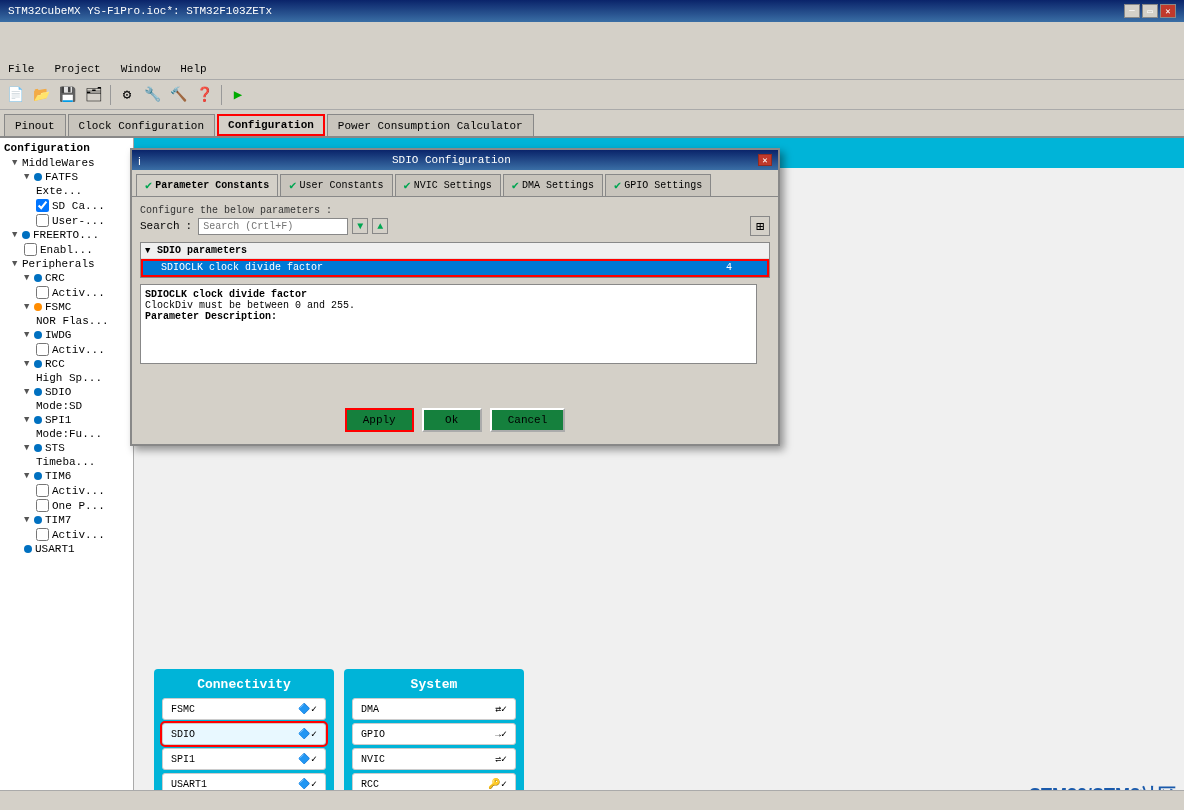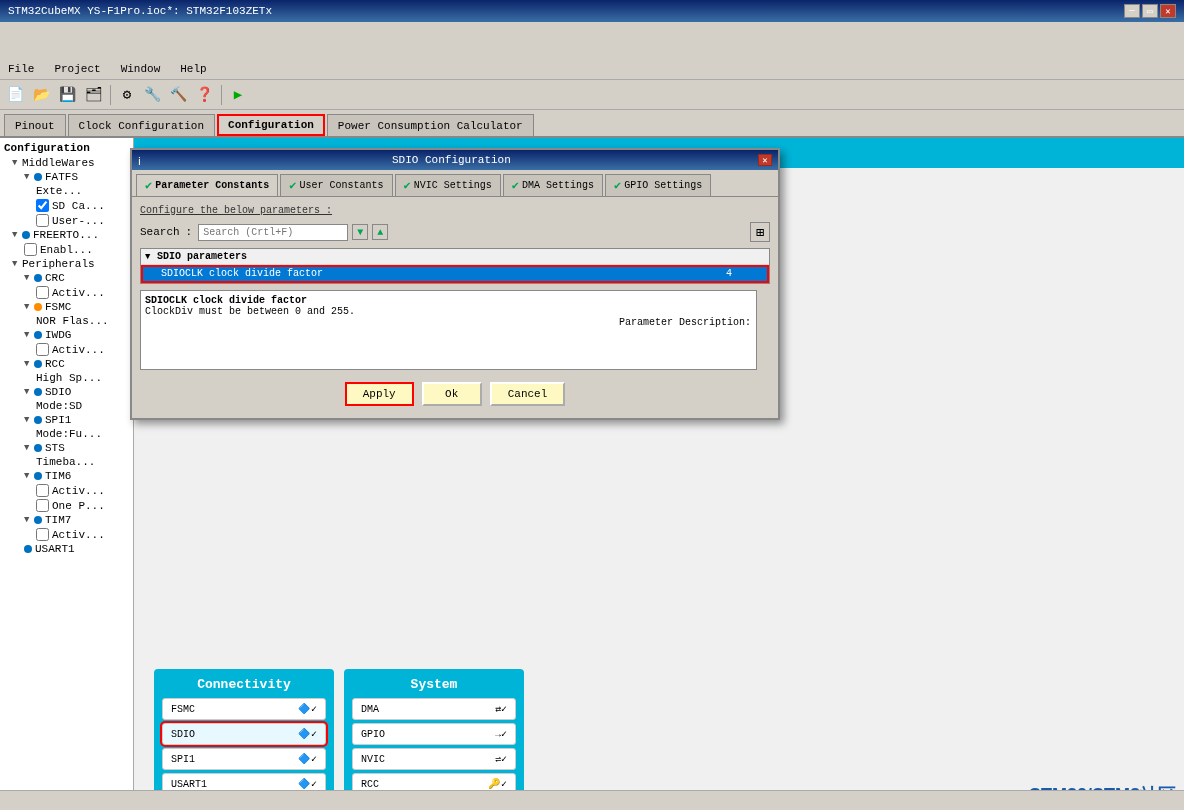--- a/index.html
+++ b/index.html
@@ -271,22 +271,20 @@
       color: #00a651;
       font-size: 12px;
     }
     .dialog-body {
       padding: 8px;
       background: #d4d0c8;
     }
     .dialog-subtitle {
       font-size: 10px;
       color: #333;
-      margin-bottom: 6px;
-      text-decoration: underline;
     }
     .search-row {
       display: flex;
       align-items: center;
       gap: 4px;
       margin-bottom: 6px;
     }
     .search-label {
       font-size: 11px;
     }
@@ -389,26 +387,27 @@
 
     
     .dialog-buttons {
       display: flex;
       justify-content: center;
       gap: 8px;
       padding: 4px 0;
     }
     .dlg-btn {
       padding: 4px 16px;
-      background: #fef9c3;
+      background: #15803d;
       border: 2px outset #fff;
       cursor: pointer;
       font-size: 11px;
       font-family: 'Courier New', monospace;
       min-width: 60px;
+      margin-top: 32px;
     }
     .dlg-btn.apply {
       outline: 2px solid red;
       outline-offset: -2px;
     }
 
     
     .status-bar {
       height: 20px;
       background: #d4d0c8;
@@ -756,21 +755,21 @@
           <div class="param-row selected" style="outline:2px solid red; outline-offset:-2px;">
             <span class="param-name">SDIOCLK clock divide factor</span>
             <span class="param-value">4</span>
           </div>
         </div>
 
         <div style="position:relative; margin-bottom:8px;">
           <div class="desc-box" style="padding-right:18px;">
             <div style="font-weight:bold;">SDIOCLK clock divide factor</div>
             <div>ClockDiv must be between 0 and 255.</div>
-            <div style="font-weight:normal;text-align:right;">Parameter Description:</div>
+            <div style="font-weight:bold;">Parameter Description:</div>
           </div>
           <div class="desc-scrollbar"></div>
         </div>
 
         <div class="dialog-buttons">
           <button class="dlg-btn apply">Apply</button>
           <button class="dlg-btn">Ok</button>
           <button class="dlg-btn">Cancel</button>
         </div>
       </div>

